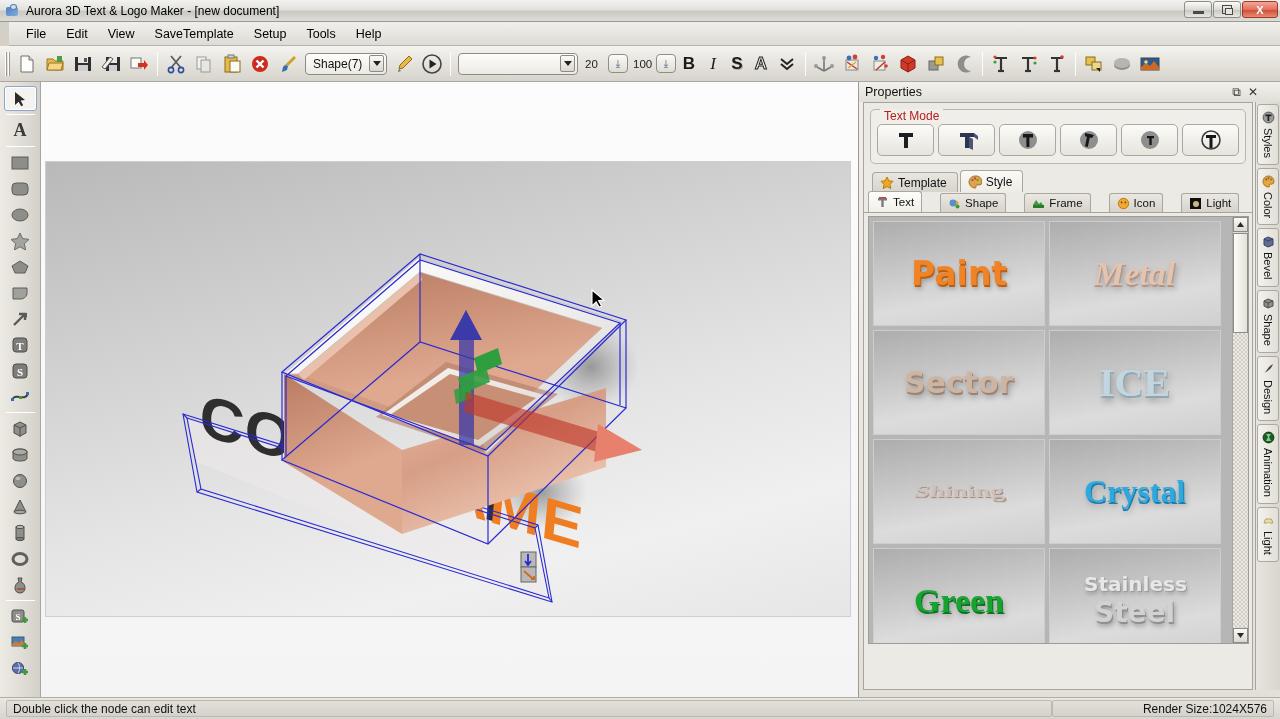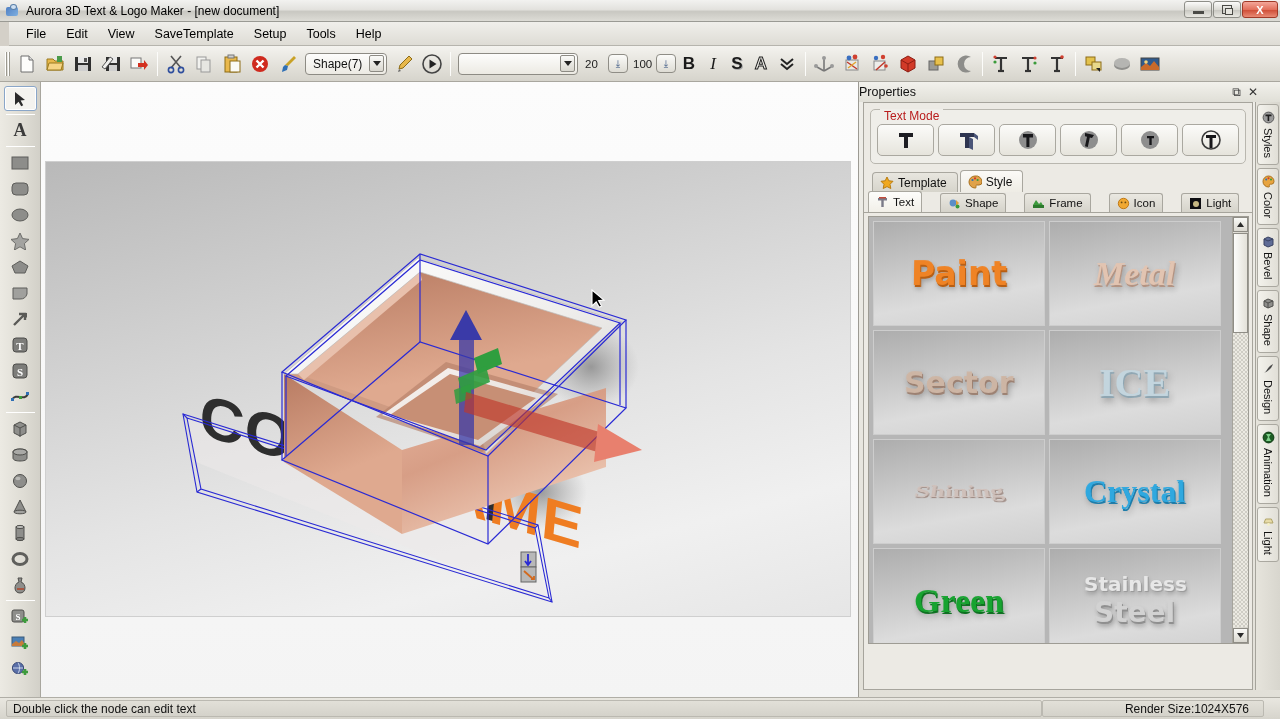--- a/index.html
+++ b/index.html
@@ -128,21 +128,21 @@
     pointer-events:none;
   }
   .watermark .dot { font-size:22px; }
 
   
   .props {
     position:absolute; left:859px; top:82px; width:421px; height:615px;
     background:linear-gradient(to bottom,#efeee9,#e2e0d8);
   }
   .props-title {
-    height:20px; display:flex; align-items:center; 
+    height:20px; display:flex; align-items:center; padding-left:6px;
     font-size:12.5px; color:#111;
     background:linear-gradient(to bottom,#f2f1ec,#e0dfd7);
   }
   .props-title .tbtns { margin-left:auto; display:flex; gap:7px; padding-right:22px; font-size:12px; color:#333;}
   .props-body {
     position:absolute; left:4px; top:20px; width:390px; height:588px;
     border:1px solid #a6a49c; background:#eceae4;
   }
   .groupbox {
     margin:6px; border:1px solid #b9b7af; border-radius:5px; background:#efeee9;
@@ -241,22 +241,22 @@
     border-top:1px solid #b0aea6;
     display:flex; align-items:center;
   }
   .status-left {
     margin-left:6px; height:17px; flex:1; display:flex;align-items:center;
     padding-left:6px; font-size:12px; color:#111;
     border:1px solid #bbb9b1; border-radius:2px;
     background:linear-gradient(to bottom,#e2e0d8,#d4d2ca);
   }
   .status-right {
-    width:222px; height:17px; margin-right:16px; display:flex;align-items:center;
-    justify-content:flex-end; padding-right:14px; font-size:12px; color:#111;
+    width:222px; height:17px; margin-right:6px; display:flex;align-items:center;
+    justify-content:flex-end; padding-right:6px; font-size:12px; color:#111;
     border:1px solid #bbb9b1; border-radius:2px;
     background:linear-gradient(to bottom,#e2e0d8,#d4d2ca);
   }
   .cursor-arrow { position:absolute; pointer-events:none; }
 </style>
 </head>
 <body>
 
 <div id="app">
 

